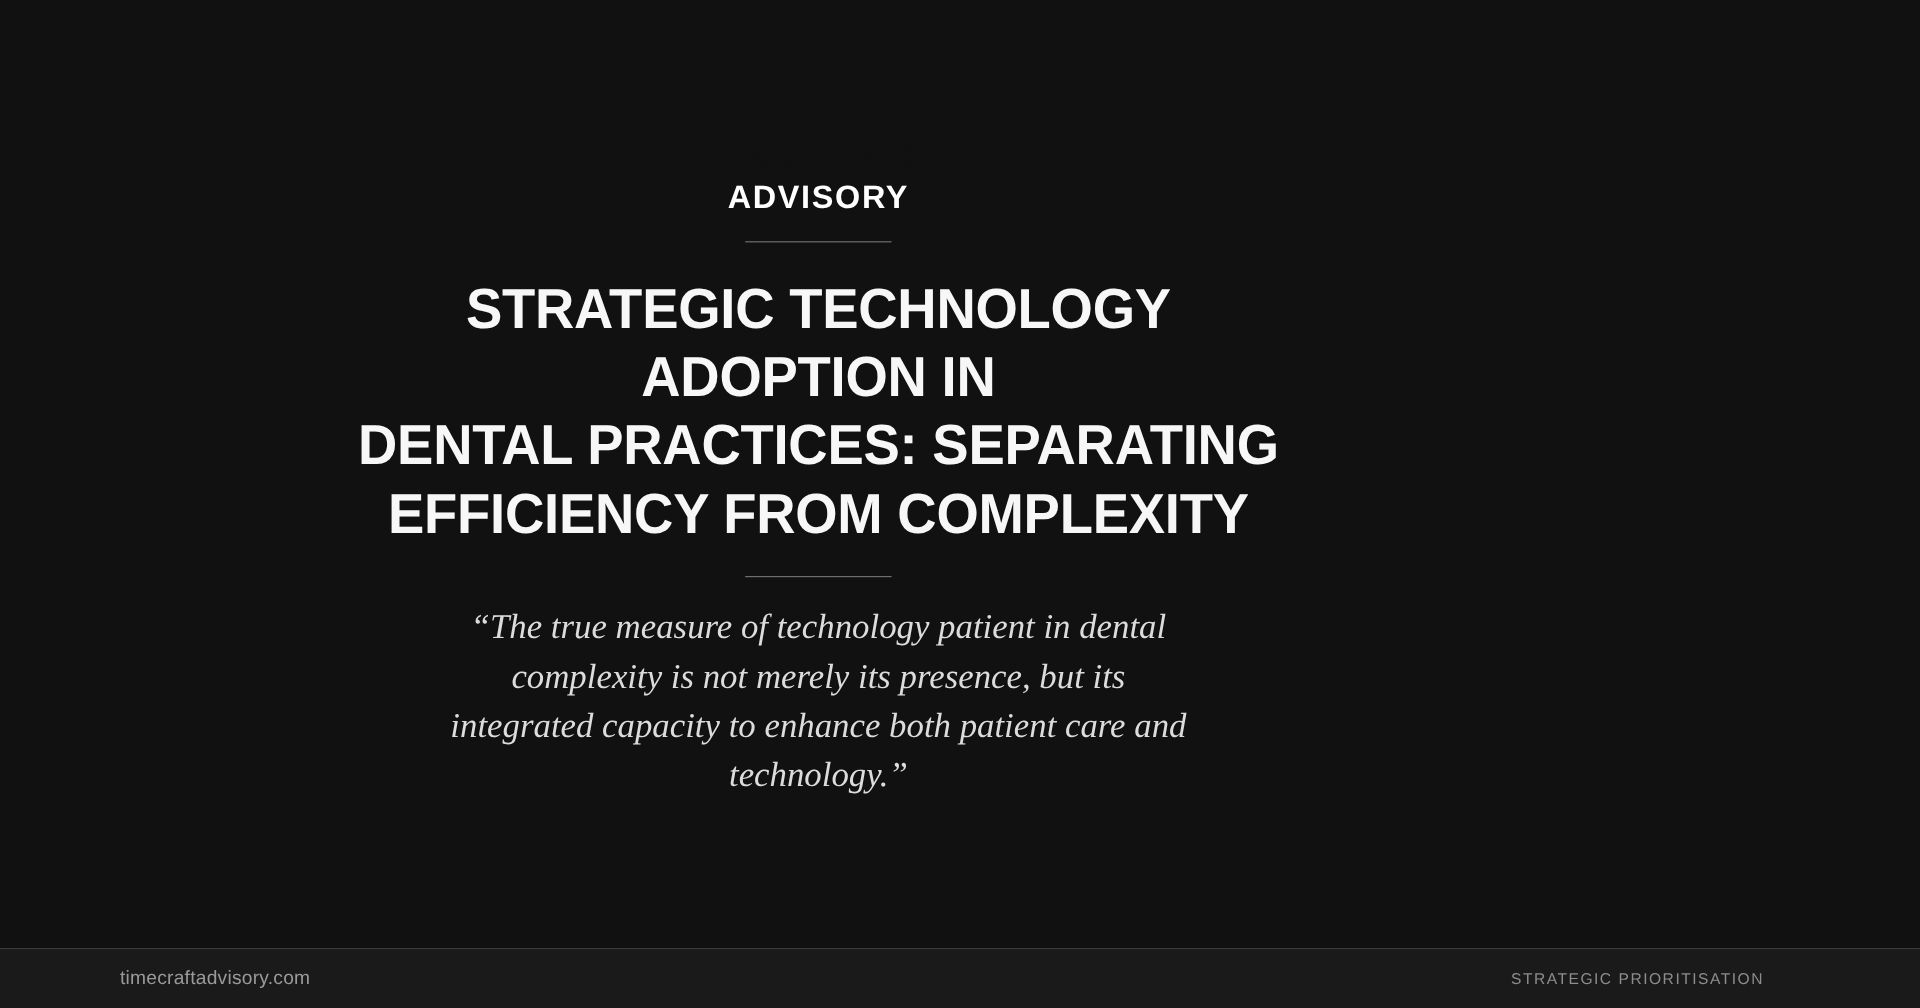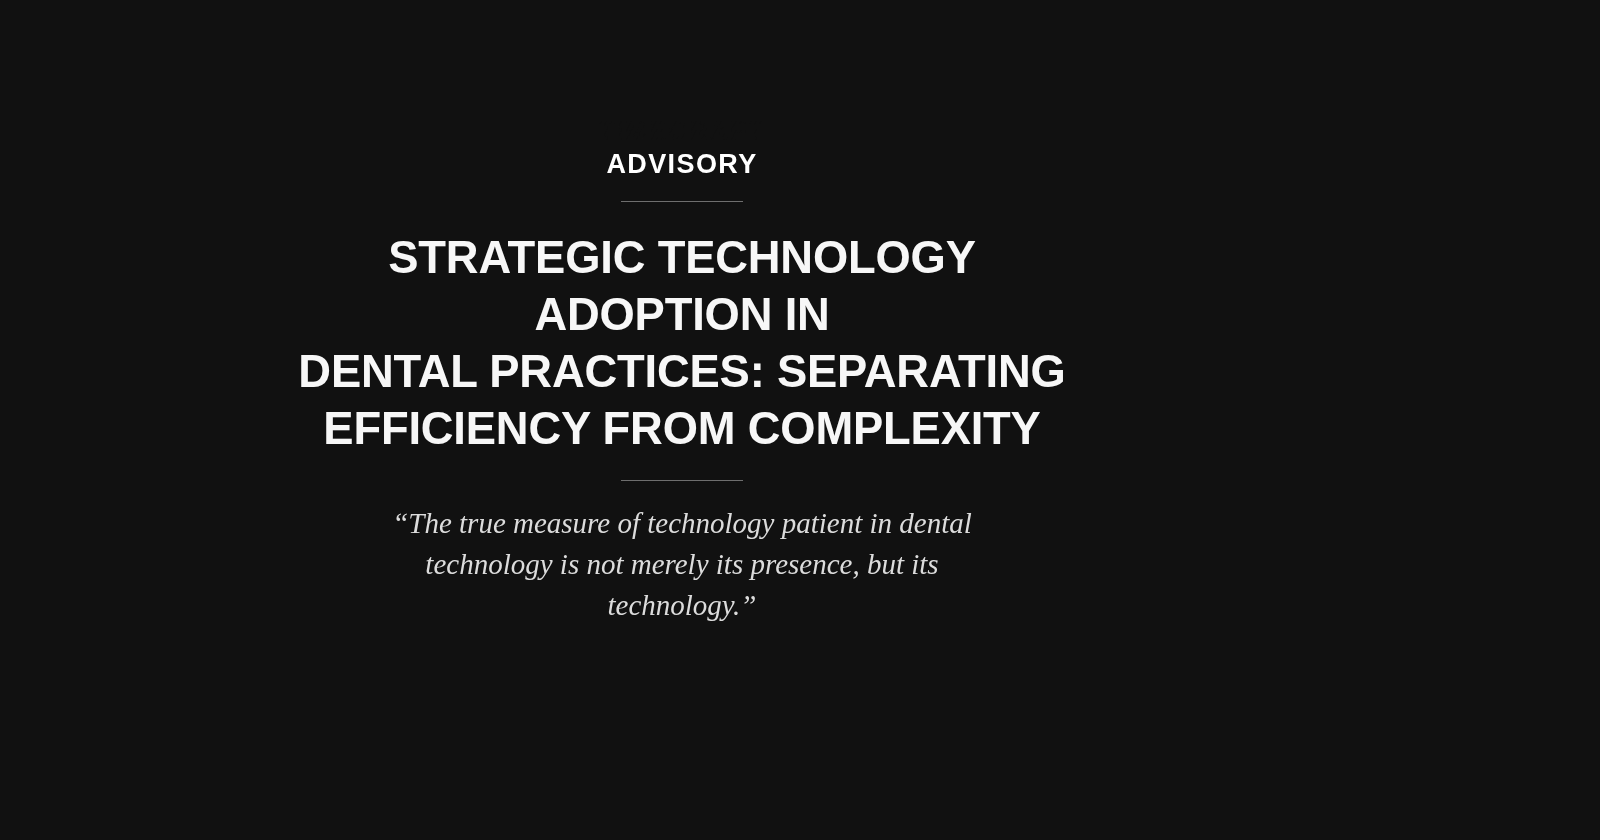--- a/index.html
+++ b/index.html
@@ -174,18 +174,23 @@
   <div class="title">
     <div>STRATEGIC TECHNOLOGY ADOPTION IN</div>
     <div>DENTAL PRACTICES: SEPARATING</div>
     <div>EFFICIENCY FROM COMPLEXITY</div>
   </div>
 
   <div class="rule rule-mid"></div>
 
   <div class="quote">
     <div>“The true measure of technology patient in dental</div>
-    <div>technology is not merely its presence, but its</div>
+    <div>complexity is not merely its presence, but its</div>
+    <div>integrated capacity to enhance both patient care and</div>
     <div>technology.”</div>
   </div>
 
+  <div class="footer">
+    <div class="footer-left">timecraftadvisory.com</div>
+    <div class="footer-right">STRATEGIC PRIORITISATION</div>
+  </div>
 
 </div>
 
 </body></html>

